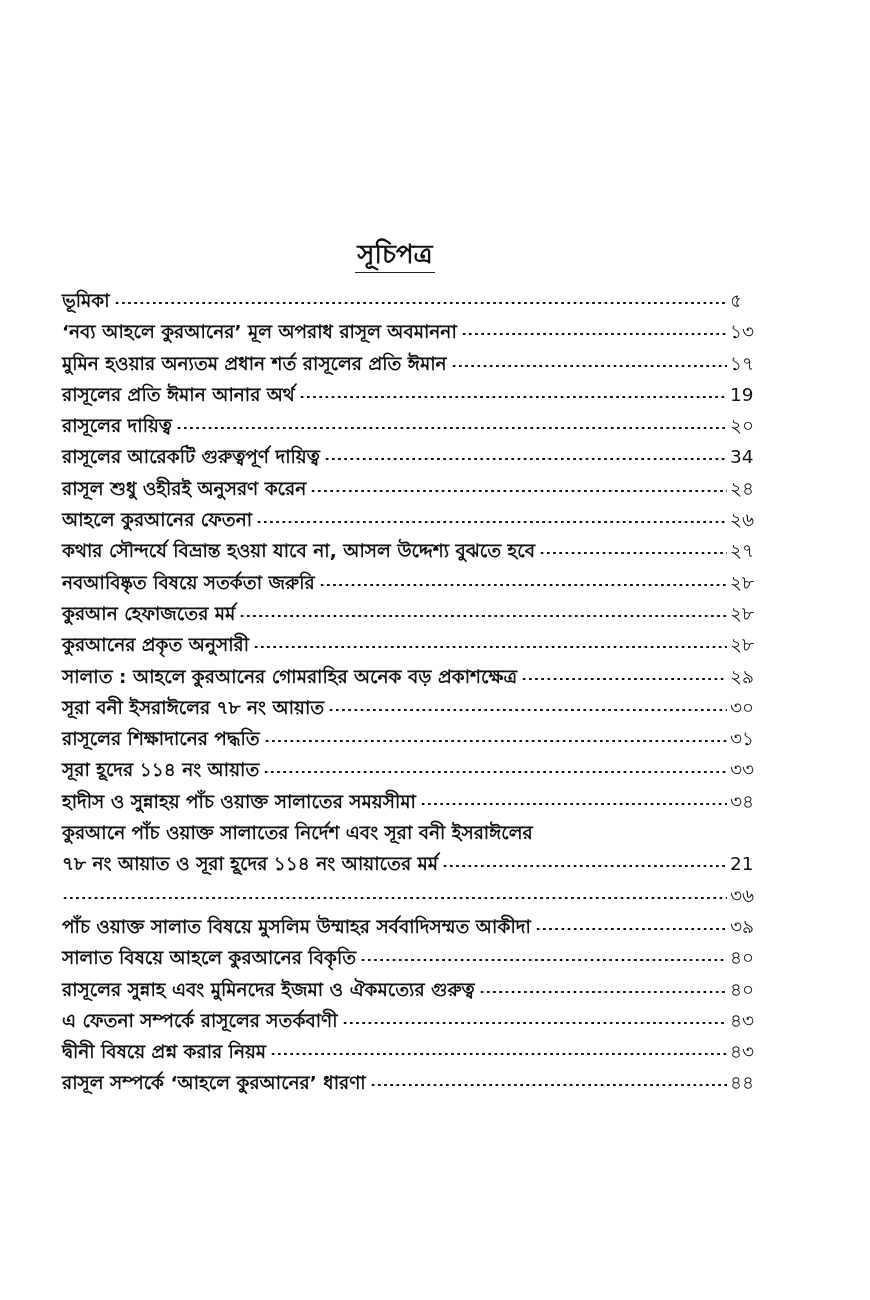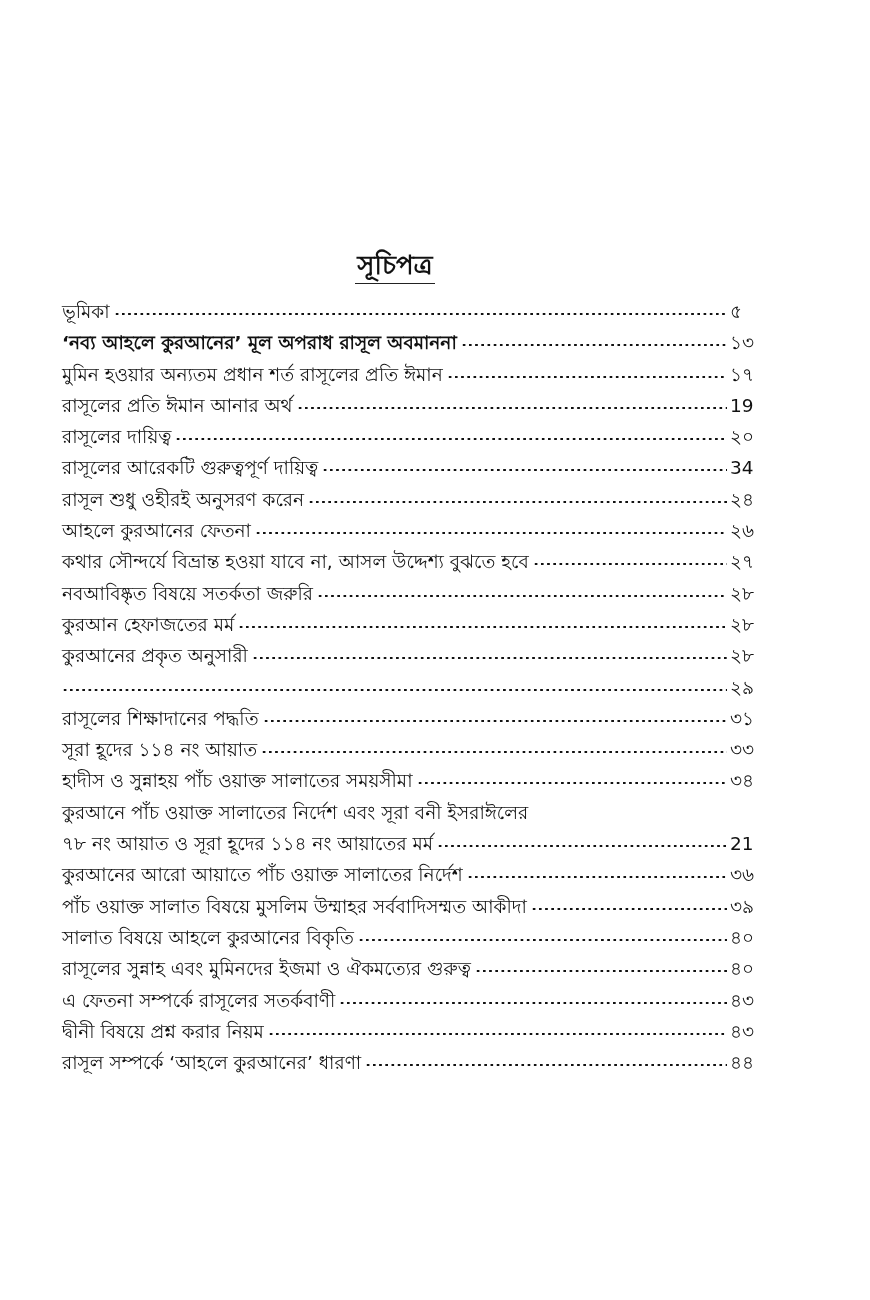--- a/index.html
+++ b/index.html
@@ -10,21 +10,21 @@
     body {
       width: 870px;
       height: 1300px;
       position: relative;
       overflow: hidden;
       font-family: "DejaVu Sans", "Liberation Sans", sans-serif;
       color: #111111;
     }
     .page {
       position: absolute;
-      left: 0; top: 16px;
+      left: 0; top: 5px;
       width: 870px;
       height: 955px;
       background: #ffffff;
     }
     .bleed {
       position: absolute;
       color: #f1f1f1;
       font-size: 18px;
       left: 30px;
       top: 2px;
@@ -57,20 +57,21 @@
       align-items: baseline;
       height: 31.3px;
       font-size: 18.5px;
       line-height: 31.3px;
       white-space: nowrap;
     }
     .row.bold .label { font-weight: bold; }
     .label {
       flex: 0 0 auto;
       padding-right: 4px;
+      font-weight: bold;
     }
     .leader {
       flex: 1 1 auto;
       overflow: hidden;
       height: 20px;
       position: relative;
       top: 2px;
       background-image: radial-gradient(circle, #111 1.1px, transparent 1.4px);
       background-size: 6.2px 6px;
       background-repeat: repeat-x;
@@ -152,22 +153,28 @@
         <span class="label">কুরআন হেফাজতের মর্ম</span>
         <span class="leader"></span>
         <span class="page-no">২৮</span>
       </div>
       <div class="row">
         <span class="label">কুরআনের প্রকৃত অনুসারী</span>
         <span class="leader"></span>
         <span class="page-no">২৮</span>
       </div>
       <div class="row">
+        <span class="label">সালাত : আহলে কুরআনের গোমরাহির অনেক বড় প্রকাশক্ষেত্র</span>
         <span class="leader"></span>
         <span class="page-no">২৯</span>
+      </div>
+      <div class="row">
+        <span class="label">সূরা বনী ইসরাঈলের ৭৮ নং আয়াত</span>
+        <span class="leader"></span>
+        <span class="page-no">৩০</span>
       </div>
       <div class="row">
         <span class="label">রাসূলের শিক্ষাদানের পদ্ধতি</span>
         <span class="leader"></span>
         <span class="page-no">৩১</span>
       </div>
       <div class="row">
         <span class="label">সূরা হূদের ১১৪ নং আয়াত</span>
         <span class="leader"></span>
         <span class="page-no">৩৩</span>
@@ -179,21 +186,20 @@
       </div>
       <div class="row continuation">
         <span class="label">কুরআনে পাঁচ ওয়াক্ত সালাতের নির্দেশ এবং সূরা বনী ইসরাঈলের</span>
       </div>
       <div class="row">
         <span class="label">৭৮ নং আয়াত ও সূরা হূদের ১১৪ নং আয়াতের মর্ম</span>
         <span class="leader"></span>
         <span class="page-no">21</span>
       </div>
       <div class="row">
-        <span class="label">কুরআনের আরো আয়াতে পাঁচ ওয়াক্ত সালাতের নির্দেশ</span>
         <span class="leader"></span>
         <span class="page-no">৩৬</span>
       </div>
       <div class="row">
         <span class="label">পাঁচ ওয়াক্ত সালাত বিষয়ে মুসলিম উম্মাহর সর্ববাদিসম্মত আকীদা</span>
         <span class="leader"></span>
         <span class="page-no">৩৯</span>
       </div>
       <div class="row">
         <span class="label">সালাত বিষয়ে আহলে কুরআনের বিকৃতি</span>

